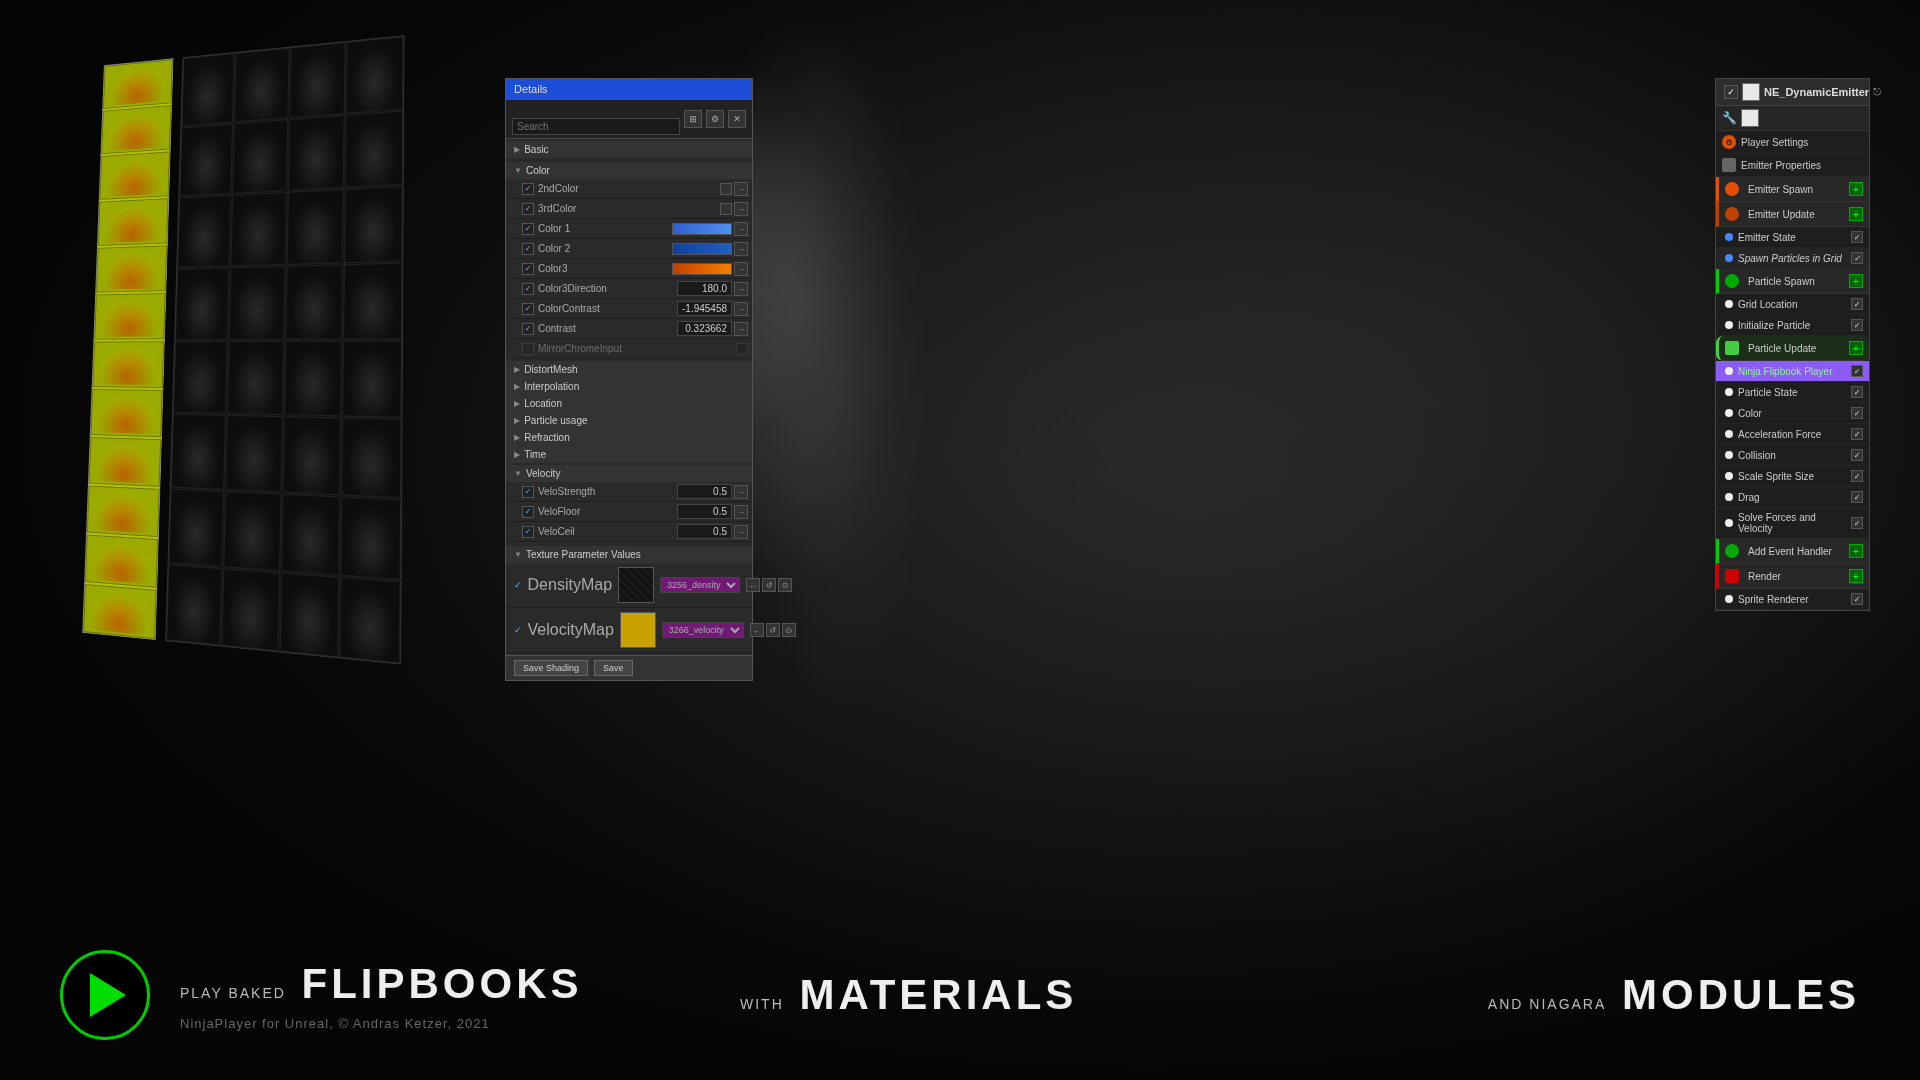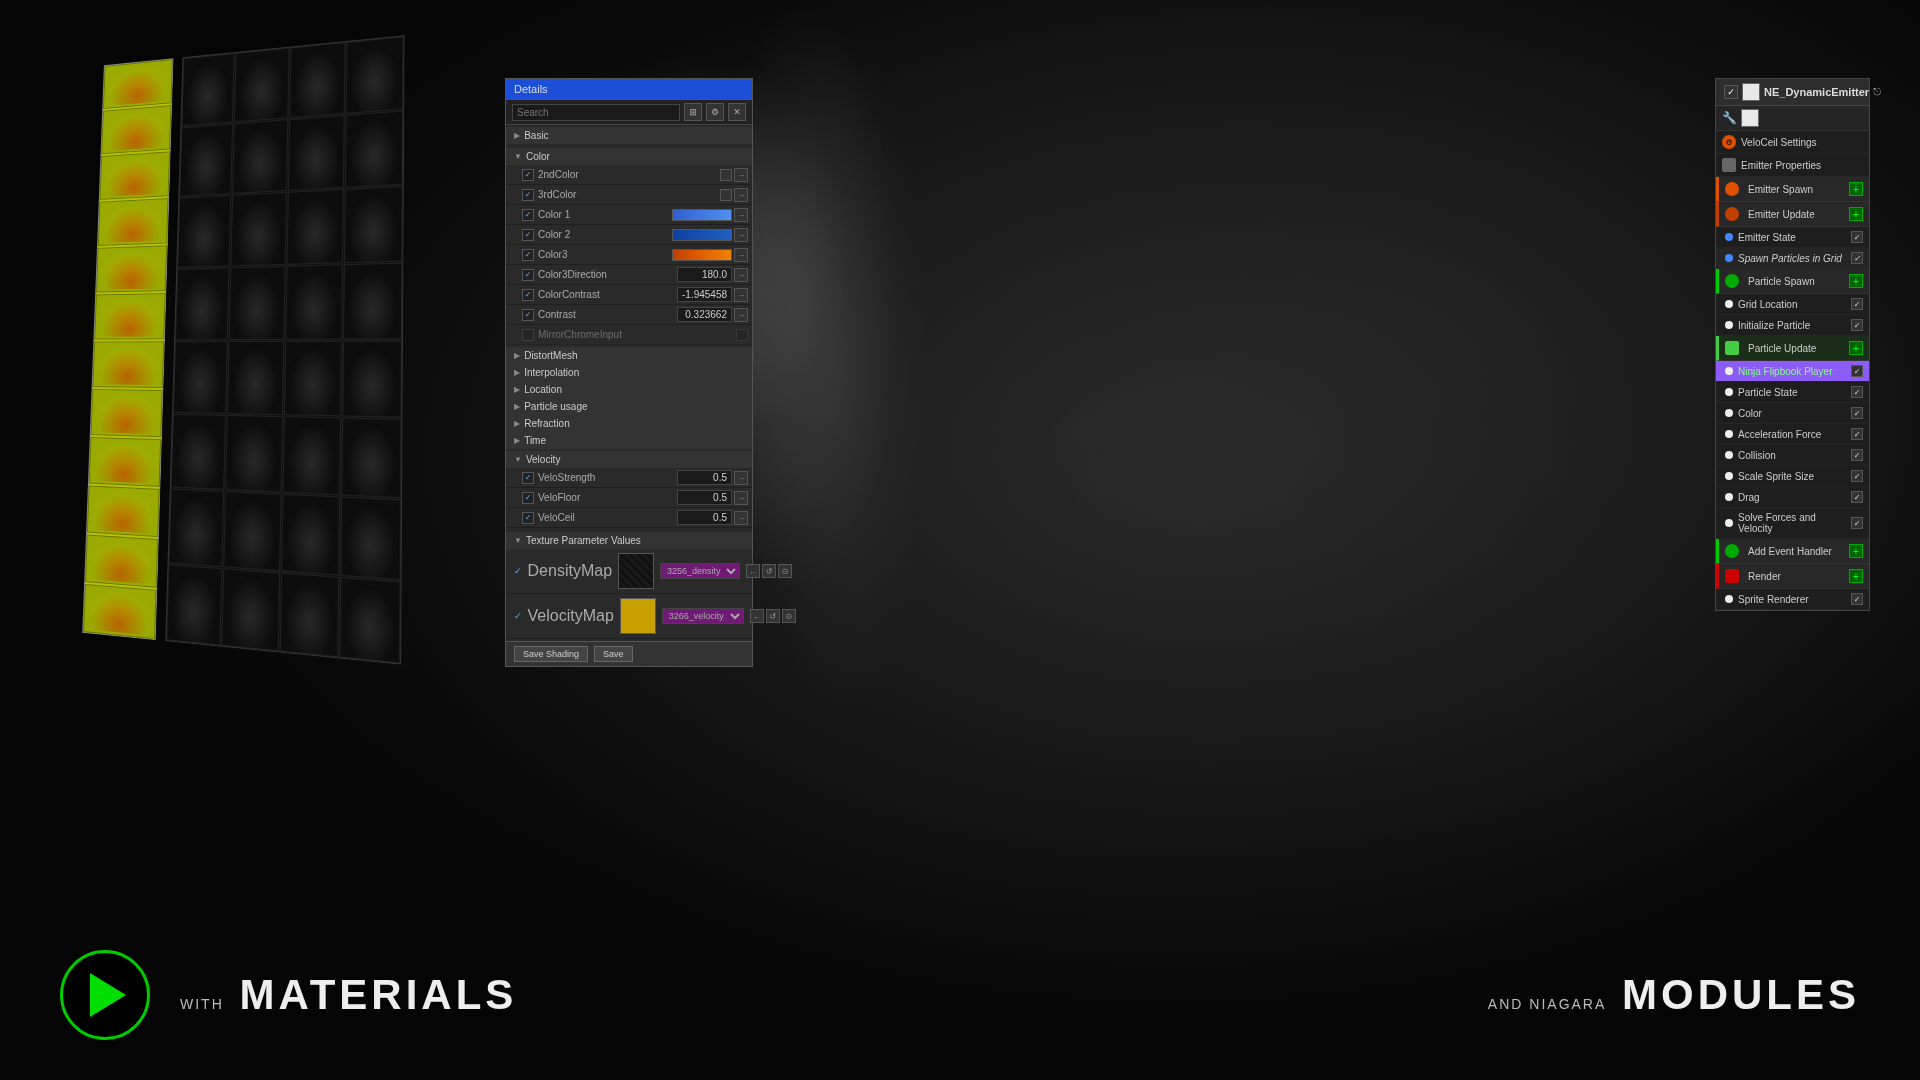--- a/index.html
+++ b/index.html
@@ -144,20 +144,21 @@
     }
 
     .details-search input {
       background: #1a1a1a;
       border: 1px solid #444;
       color: #aaa;
       font-size: 10px;
       padding: 2px 4px;
       width: 170px;
       outline: none;
+      margin-top: 15px;
     }
 
     .details-toolbar {
       display: flex;
       gap: 4px;
       margin-left: 4px;
     }
 
     .details-toolbar-btn {
       width: 18px;
@@ -905,21 +906,21 @@
     <span class="niagara-title-icon">⎋</span>
   </div>
 
   <div class="niagara-toolbar">
     <span class="niagara-toolbar-icon">🔧</span>
     <div class="niagara-toolbar-color"></div>
   </div>
 
   <div class="niagara-item">
     <div class="niagara-item-icon icon-orange">⚙</div>
-    <span class="niagara-item-label">VeloCeil Settings</span>
+    <span class="niagara-item-label">Player Settings</span>
   </div>
 
   <div class="niagara-item">
     <div class="niagara-item-icon icon-gray"></div>
     <span class="niagara-item-label">Emitter Properties</span>
   </div>
 
   <div class="niagara-section-header emitter-spawn">
     <div class="niagara-item-icon icon-orange"></div>
     <span class="niagara-item-label">Emitter Spawn</span>
@@ -955,21 +956,21 @@
     <span class="niagara-item-label">Grid Location</span>
     <div class="niagara-item-check">✓</div>
   </div>
 
   <div class="niagara-item">
     <div class="icon-white-dot"></div>
     <span class="niagara-item-label">Initialize Particle</span>
     <div class="niagara-item-check">✓</div>
   </div>
 
-  <div class="niagara-section-header particle-update-section" style="background:#1a2e1a;">
+  <div class="niagara-section-header particle-update-section" style="background:#1a2e1a;border-radius:7px;">
     <div class="niagara-item-icon icon-light-green"></div>
     <span class="niagara-item-label">Particle Update</span>
     <div class="niagara-item-plus">+</div>
   </div>
 
   <div class="niagara-item highlighted">
     <div class="icon-white-dot"></div>
     <span class="niagara-item-label">Ninja Flipbook Player</span>
     <div class="niagara-item-check">✓</div>
   </div>
@@ -1034,20 +1035,27 @@
     <div class="niagara-item-check">✓</div>
   </div>
 </div>
 
 <div class="bottom-area">
 
   <div class="play-button">
     <div class="play-triangle"></div>
   </div>
 
+  <div class="bottom-text-left">
+    <div class="bottom-main-line">
+      <span class="small-text">PLAY BAKED</span>
+      <span class="bold">FLIPBOOKS</span>
+    </div>
+    <div class="bottom-sub-line">NinjaPlayer for Unreal,  © Andras Ketzer, 2021</div>
+  </div>
 
   <div class="bottom-text-center">
     <div class="bottom-center-line">
       <span class="small-text">WITH</span>
       <span class="bold">MATERIALS</span>
     </div>
   </div>
 
   <div class="bottom-text-right">
     <div class="bottom-right-line">

